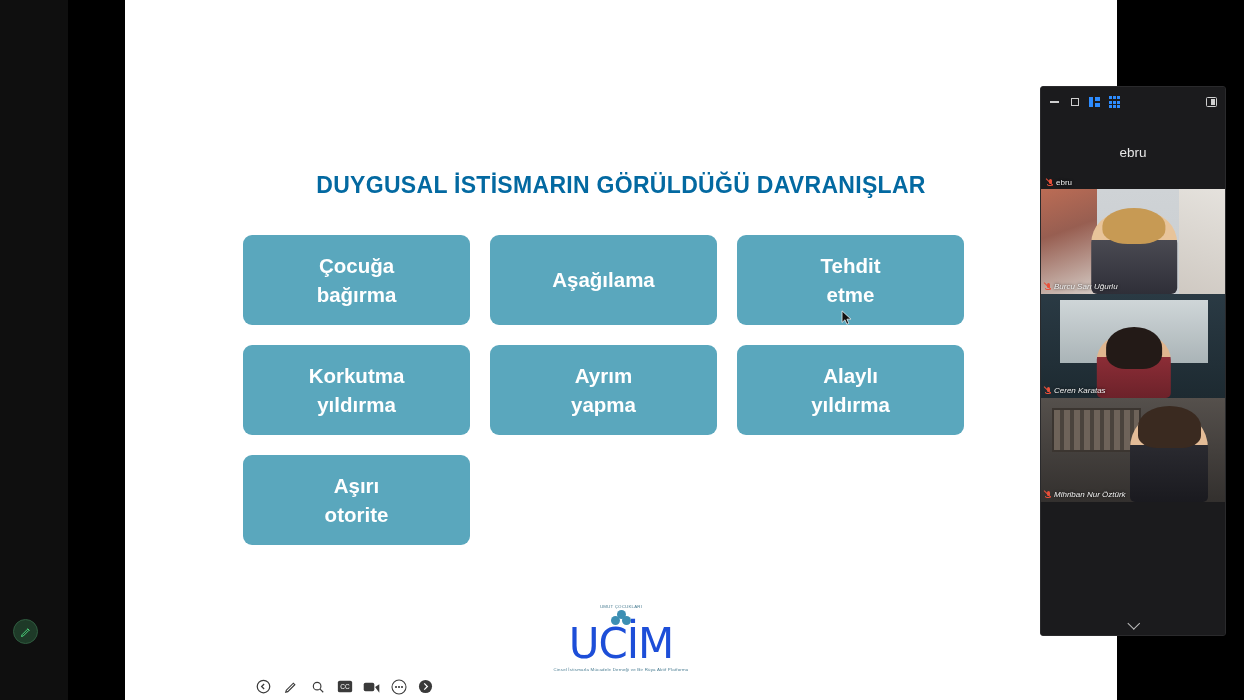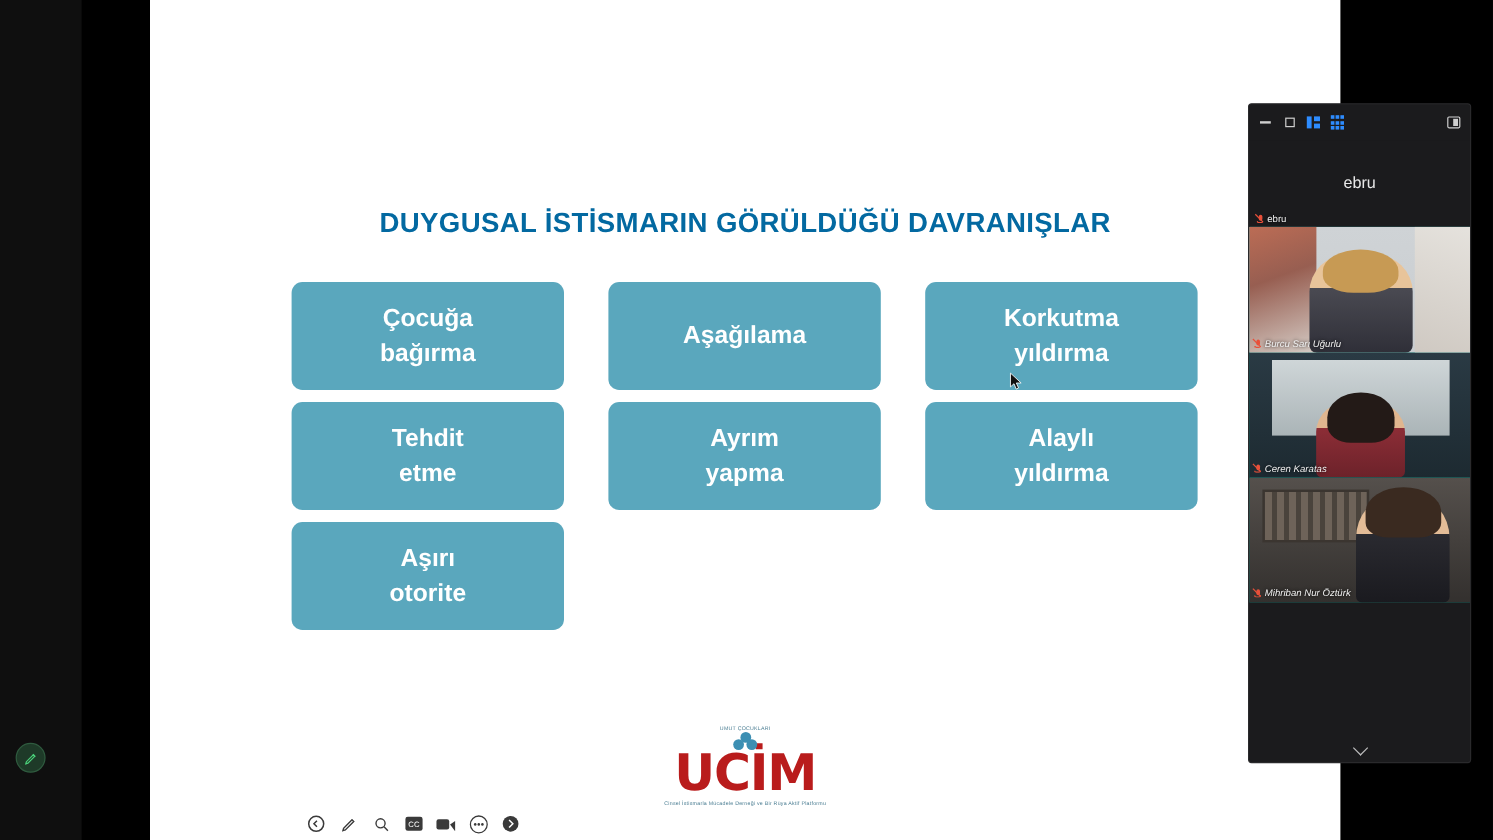--- a/index.html
+++ b/index.html
@@ -42,20 +42,21 @@
   }
   .grid {
     position: absolute;
     left: 118px; top: 235px;
     width: 758px;
     display: grid;
     grid-template-columns: repeat(3, 227px);
     grid-template-rows: repeat(3, 90px);
     column-gap: 37px;
     row-gap: 10px;
+    gap: 20px;
   }
   .card {
     background: #5aa7bd;
     border-radius: 9px;
     color: #ffffff;
     display: flex;
     align-items: center;
     justify-content: center;
     text-align: center;
     font-size: 20.5px;
@@ -75,22 +76,22 @@
     position: relative;
   }
   .logo-mark .petal {
     position: absolute; width: 9px; height: 9px; border-radius: 50%;
     background: #3c8fb3;
   }
   .logo-mark .p1 { left: 5.5px; top: 0px; }
   .logo-mark .p2 { left: 0px; top: 6px; }
   .logo-mark .p3 { left: 11px; top: 6px; }
   .logo-text {
-    font-size: 42px; font-weight: bold; letter-spacing: -1px;
-    color: #b91c1c; line-height: 1;
+    font-size: 42px; font-weight: normal; letter-spacing: -1px;
+    color: #1d4ed8; line-height: 1;
     font-family: "DejaVu Sans", sans-serif;
   }
   .logo-sub {
     font-size: 4.4px; color: #4a7d92; letter-spacing: 0.2px; margin-top: 2px;
   }
   .logo-top-sub {
     font-size: 4.4px; color: #4a7d92; letter-spacing: 0.2px; margin-bottom: 1px;
   }
 
   
@@ -280,24 +281,24 @@
   </div>
 
   <div class="slide">
 
     <div class="slide-title">DUYGUSAL İSTİSMARIN GÖRÜLDÜĞÜ DAVRANIŞLAR</div>
 
     <div class="grid">
       <div class="card">Çocuğa
 bağırma</div>
       <div class="card">Aşağılama</div>
+      <div class="card">Tehdit
+etme</div>
       <div class="card">Korkutma
 yıldırma</div>
-      <div class="card">Tehdit
-etme</div>
       <div class="card">Ayrım
 yapma</div>
       <div class="card">Alaylı
 yıldırma</div>
       <div class="card">Aşırı
 otorite</div>
     </div>
 
     <div class="logo-wrap">
       <div class="logo-top-sub">UMUT ÇOCUKLARI</div>

